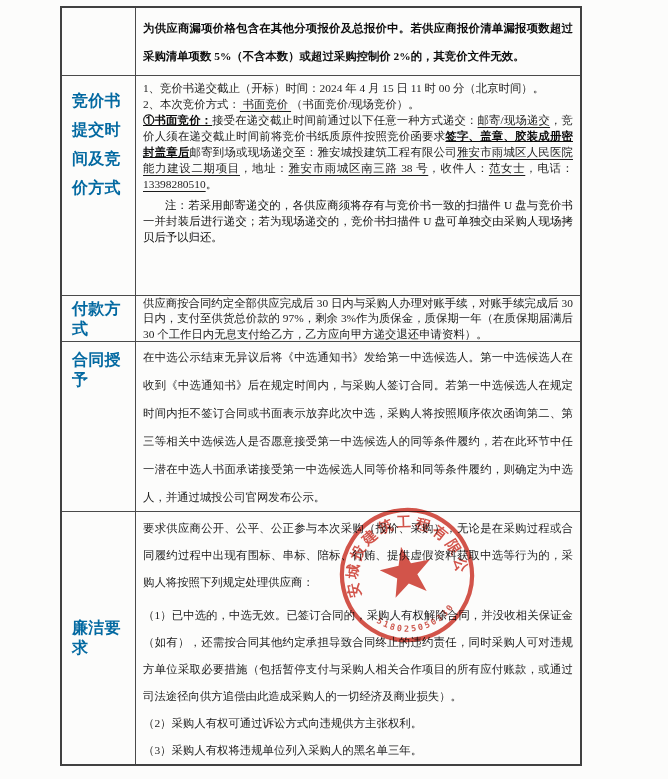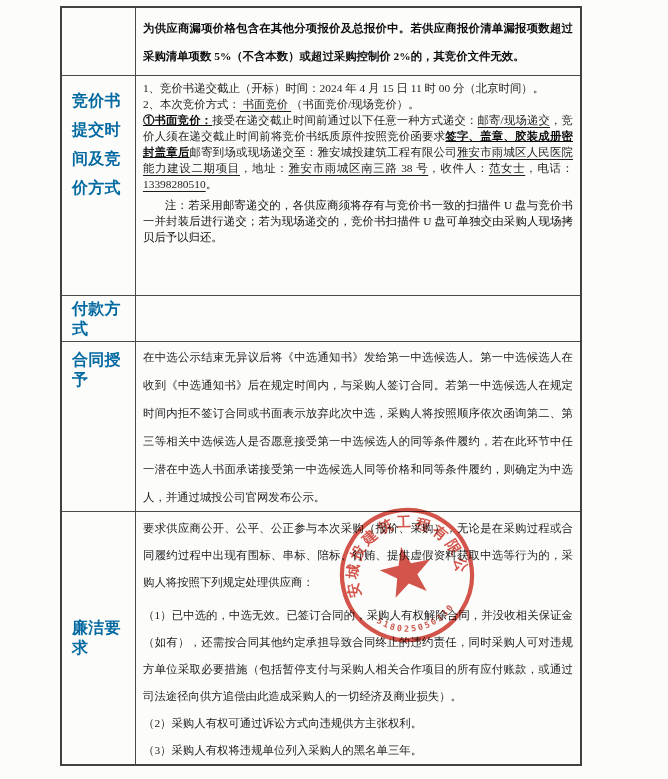--- a/index.html
+++ b/index.html
@@ -85,20 +85,23 @@
           <span class="sb">①书面竞价：</span><span class="sn">接受在递交截止时间前通过以下任意一种方式递交：</span><span class="su">邮寄/现场递交</span><span class="sn">，竞价人须在递交截止时间前将竞价书纸质原件按照竞价函要求</span><span class="sb">签字、盖章、胶装成册密封盖章后</span><span class="sn">邮寄到场或现场递交至：雅安城投建筑工程有限公司</span><span class="su">雅安市雨城区人民医院能力建设二期项目</span><span class="sn">，地址：</span><span class="su">雅安市雨城区南三路 38 号</span><span class="sn">，收件人：</span><span class="su">范女士</span><span class="sn">，电话：</span><span class="su">13398280510</span><span class="sn">。</span>
         </p>
         <p class="note-p">注：若采用邮寄递交的，各供应商须将存有与竞价书一致的扫描件 U 盘与竞价书一并封装后进行递交；若为现场递交的，竞价书扫描件 U 盘可单独交由采购人现场拷贝后予以归还。</p>
       </div>
     </div>
 
     <div class="row r3">
       <div class="cl cl-center">
           <span>付款方式</span>
         </div>
+      <div class="cc cc-r3">
+        <p>供应商按合同约定全部供应完成后 30 日内与采购人办理对账手续，对账手续完成后 30 日内，支付至供货总价款的 97%，剩余 3%作为质保金，质保期一年（在质保期届满后 30 个工作日内无息支付给乙方，乙方应向甲方递交退还申请资料）。</p>
+      </div>
     </div>
 
     <div class="row r4">
       <div class="cl cl-top4">合同授予</div>
       <div class="cc cc-r4">
         <p>在中选公示结束无异议后将《中选通知书》发给第一中选候选人。第一中选候选人在收到《中选通知书》后在规定时间内，与采购人签订合同。若第一中选候选人在规定时间内拒不签订合同或书面表示放弃此次中选，采购人将按照顺序依次函询第二、第三等相关中选候选人是否愿意接受第一中选候选人的同等条件履约，若在此环节中任一潜在中选人书面承诺接受第一中选候选人同等价格和同等条件履约，则确定为中选人，并通过城投公司官网发布公示。</p>
       </div>
     </div>
 
     <div class="row r5">

